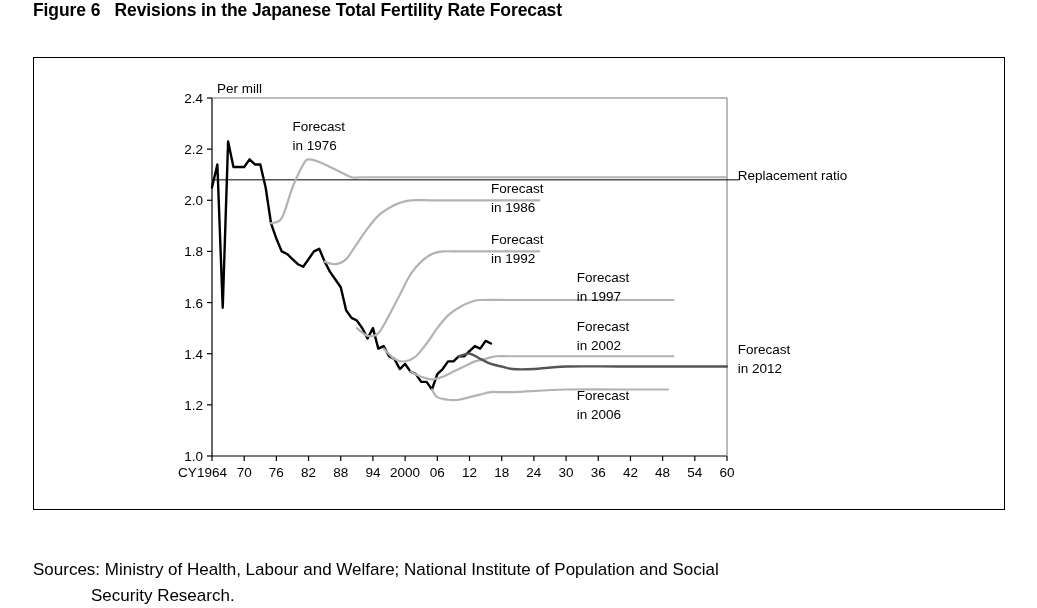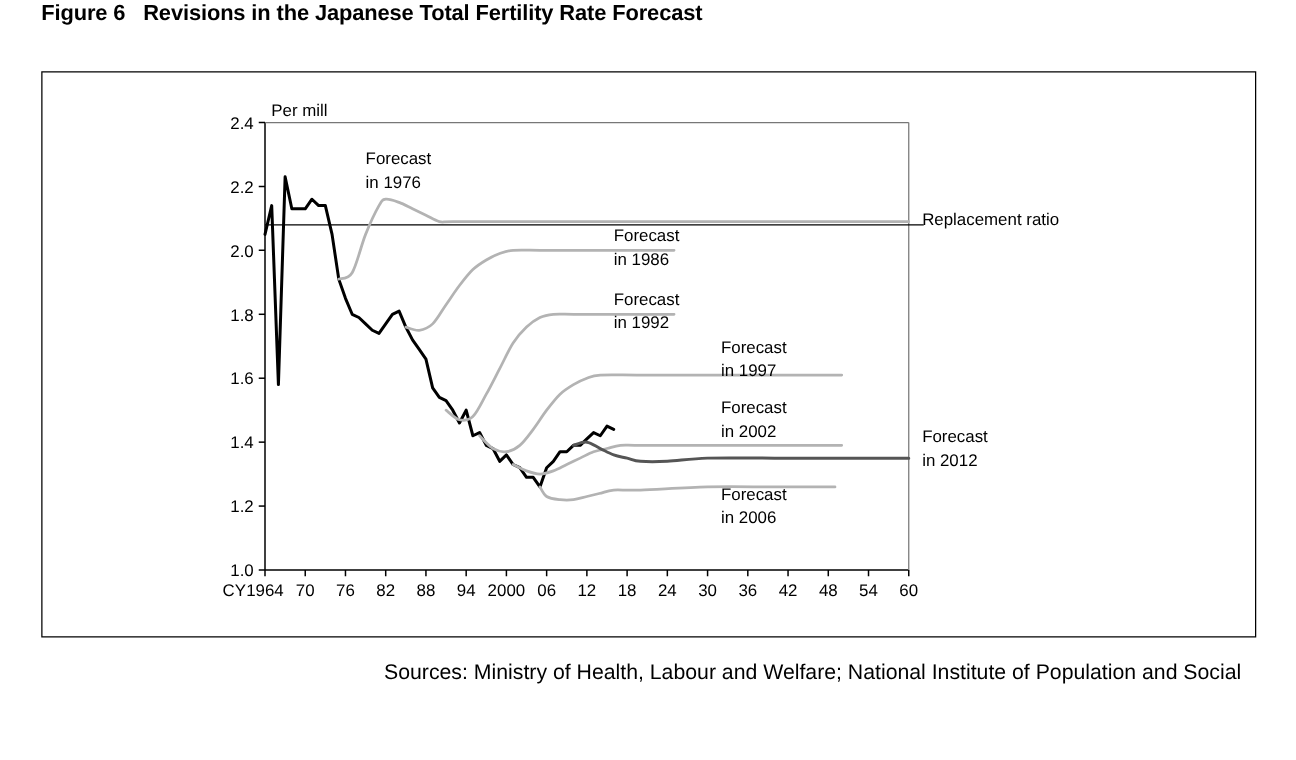--- a/index.html
+++ b/index.html
@@ -18,24 +18,23 @@
   }
   #chart-frame{
     position:absolute;left:33px;top:57px;
     width:972px;height:453px;
     border:1.5px solid #000;
     box-sizing:border-box;
     background:#fff;
   }
   #plot-svg{position:absolute;left:0;top:0;}
   #sources{
-    position:absolute;left:33px;top:525px;
+    position:absolute;left:33px;top:557px;
     font-size:17px;line-height:1.5;
     width:960px;
-    text-align:right;
   }
   #sources .src-label{display:inline-block;}
   #sources .src-line2{display:block;padding-left:58px;}
   .axis-text{font-family:"Liberation Sans", sans-serif;font-size:13.5px;fill:#000;}
   .tick-text{font-family:"Liberation Sans", sans-serif;font-size:13.5px;fill:#000;}
   .ann-text{font-family:"Liberation Sans", sans-serif;font-size:13.5px;fill:#000;}
 </style>
 </head>
 <body>
 
@@ -124,13 +123,14 @@
         <text x="542.7916666666667" y="341.74285714285713" text-anchor="start" class="ann-text">Forecast</text>
         <text x="542.7916666666667" y="360.74285714285713" text-anchor="start" class="ann-text">in 2006</text>
         <text x="703.7291666666666" y="121.82857142857137" text-anchor="start" class="ann-text">Replacement ratio</text>
       </g>
   </svg>
 </div>
 
 <div id="sources">
   <span class="src-label">Sources:</span>
   <span>Ministry of Health, Labour and Welfare; National Institute of Population and Social</span>
+  <span class="src-line2">Security Research.</span>
 </div>
 
 </body></html>

